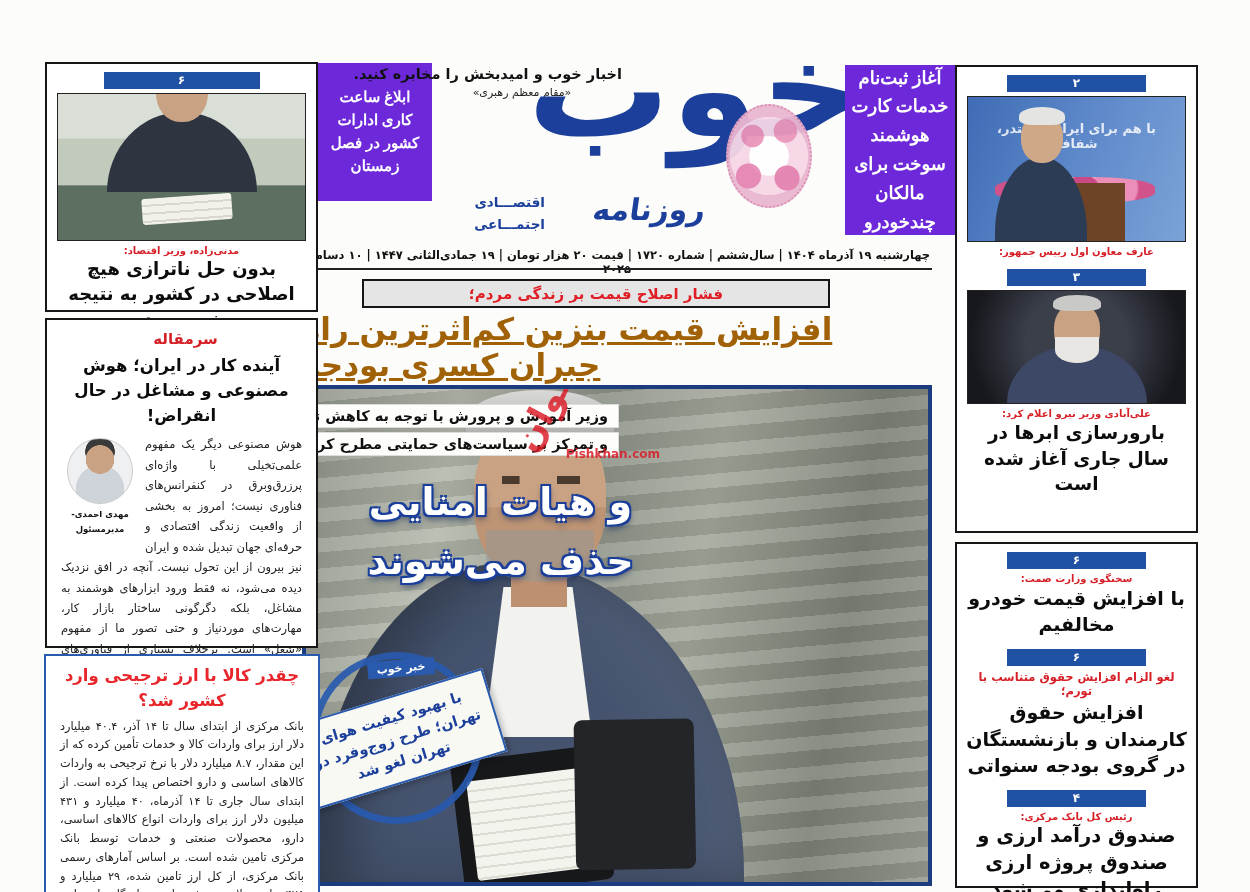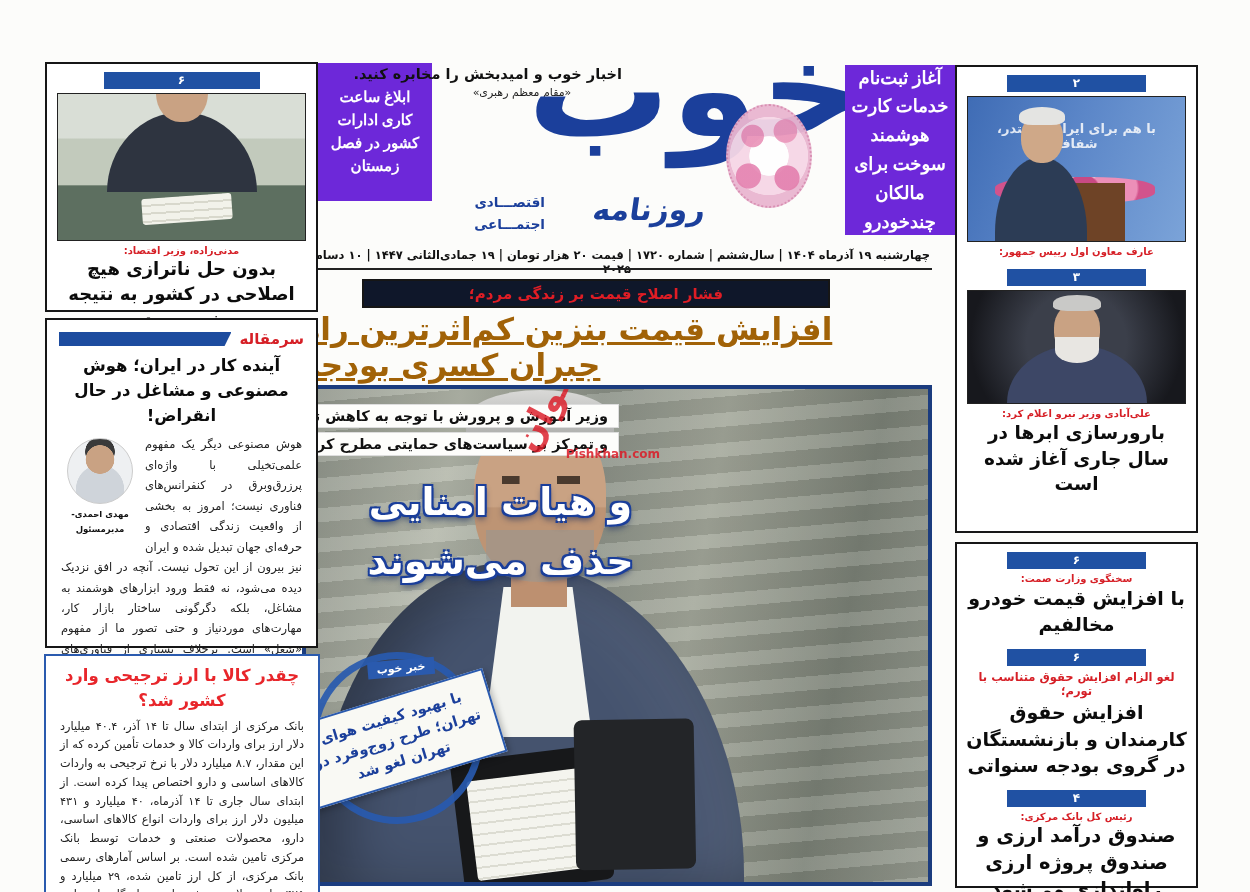--- a/index.html
+++ b/index.html
@@ -33,21 +33,21 @@
              radial-gradient(circle at 50% 50%,#fff 0 30%,#f6d7e6 31% 60%,#eab6d0 61% 100%);
            border:2px dotted #d78bb0;opacity:.95;}
   .tags{position:absolute;top:192px;right:705px;text-align:right;color:#1b3f9b;
         font-size:13.5px;font-weight:bold;line-height:1.6;}
   .dateline{position:absolute;top:248px;right:318px;width:630px;text-align:center;
             font-size:11.5px;font-weight:bold;color:#111;}
   .rule{position:absolute;top:268px;right:318px;width:630px;border-top:2.5px solid #222;}
 
   
   .kickerbox{position:absolute;top:279px;right:420px;width:468px;height:29px;border:2.5px solid #161616;
-             display:flex;align-items:center;justify-content:center;background:#0f172a;box-sizing:border-box;}
+             display:flex;align-items:center;justify-content:center;background:#e5e5e5;box-sizing:border-box;}
   .kickerbox span{color:#e01d25;font-size:15px;font-weight:bold;}
   .mainhead{position:absolute;top:311px;right:318px;width:630px;text-align:left;
             font-size:31px;font-weight:bold;color:#a16207;letter-spacing:-0.5px;text-decoration:underline;}
 
   
   .mainphoto{position:absolute;top:385px;right:318px;width:630px;height:501px;
              border:4px solid #1b3c7e;box-sizing:border-box;overflow:hidden;
              background:
                repeating-linear-gradient(175deg,rgba(255,255,255,.10) 0 14px,rgba(0,0,0,.08) 14px 30px),
                linear-gradient(100deg,#8f948a 0%,#b5b9ac 22%,#8c9288 42%,#a5a99c 60%,#7c8277 82%,#989d92 100%);}
@@ -95,21 +95,21 @@
   .cam-icon:after{content:"";position:absolute;inset:1px 3px;border-radius:50%;background:#777;}
 
   
   .ph-economy{height:148px;background:linear-gradient(180deg,#d9ded6 0 30%,#c2cabc 31% 62%,#5d6f60 63% 100%);}
   .fig-suit{position:absolute;bottom:48px;left:50%;transform:translateX(-50%);width:150px;height:80px;
             background:#2e3440;border-radius:50% 50% 0 0/100% 100% 0 0;}
   .fig-head{position:absolute;bottom:118px;left:50%;transform:translateX(-50%);width:52px;height:62px;
             background:#c9a283;border-radius:46%;}
   .fig-papers{position:absolute;bottom:18px;left:34%;width:90px;height:26px;background:
               repeating-linear-gradient(180deg,#f2f2ea 0 6px,#d8d8cc 6px 8px);transform:rotate(-4deg);border-radius:3px;}
-  .edhdr{display:flex;align-items:center;margin:10px 12px 2px 12px;}
+  .edhdr{display:flex;align-items:center;margin:10px 12px 2px 12px;flex-direction:column;}
   .edhdr .t{color:#d61f26;font-size:15px;font-weight:bold;margin-left:8px;}
   .edhdr .bar{flex:1;height:14px;background:#1d4c9f;clip-path:polygon(0 0,100% 0,96% 100%,0 100%);
               position:relative;}
   .edhead{color:#0c0c0c;font-weight:bold;text-align:center;font-size:16.5px;line-height:1.5;margin:6px 10px;}
   .edbody{font-size:11.5px;color:#222;line-height:1.78;text-align:justify;margin:4px 14px;}
   .avatar-wrap{float:left;width:78px;margin:4px 6px 2px 0;text-align:center;}
   .avatar{width:64px;height:64px;border-radius:50%;margin:0 auto;border:1px solid #ccc;background:
           radial-gradient(circle at 50% 32%,#c9a283 0 26%,transparent 27%),
           radial-gradient(circle at 50% 20%,#3a3a3a 0 24%,transparent 25%),
           radial-gradient(circle at 50% 78%,#cfd4da 0 40%,transparent 41%),#eef0f2;}

